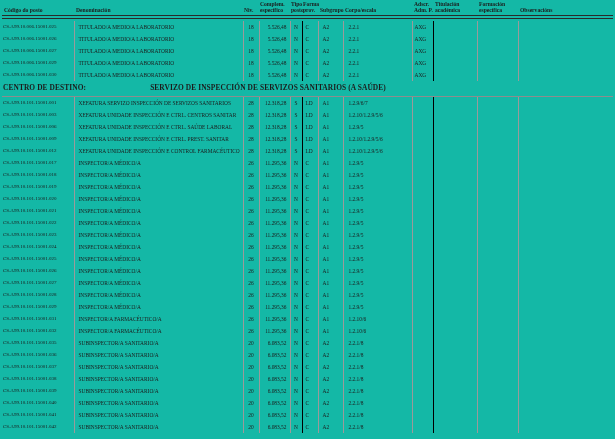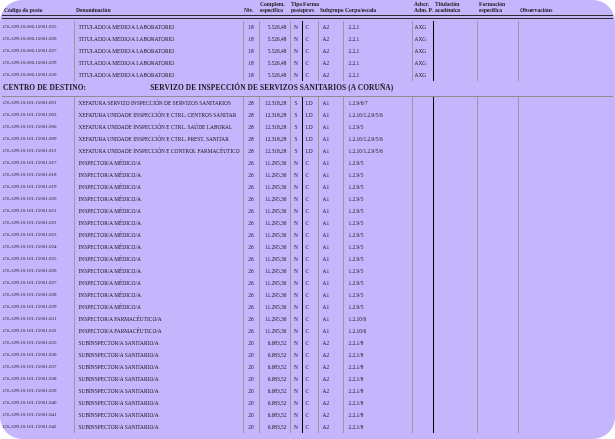--- a/index.html
+++ b/index.html
@@ -1,23 +1,22 @@
 <!DOCTYPE html>
 <html><head>
 <meta charset="utf-8">
 <style>
   html,body{margin:0;padding:0;background:#fff;}
   .page{
     position:relative;
     width:615px;height:439px;
-    background:#c4b5fd;
+    background:#14b8a6;
     font-family:"Liberation Serif", serif;
     color:#1c1c1c;
     overflow:hidden;
-    border-radius:22px;
   }
   table{border-collapse:collapse;table-layout:fixed;width:611px;margin-left:2px;}
   col.c-codigo{width:72px;}
   col.c-denom{width:169px;}
   col.c-niv{width:16px;}
   col.c-complem{width:31px;}
   col.c-tipo{width:12px;}
   col.c-forma{width:16px;}
   col.c-subgrupo{width:25px;}
   col.c-corpo{width:69px;}
@@ -189,21 +188,21 @@
       <td class="adscr">AXG</td>
       <td class="titulacion"></td>
       <td class="formacion"></td>
       <td class="observ"></td>
     </tr>
       </tbody>
   </table>
 
   <div class="centro-row">
     <span class="centro-label">CENTRO DE DESTINO:</span>
-    <span class="centro-value">SERVIZO DE INSPECCIÓN DE SERVIZOS SANITARIOS (A CORUÑA)</span>
+    <span class="centro-value">SERVIZO DE INSPECCIÓN DE SERVIZOS SANITARIOS (A SAÚDE)</span>
   </div>
   <div class="section-rule"></div>
 
   <table class="data-table">
     <colgroup>
       <col class="c-codigo">
         <col class="c-denom">
         <col class="c-niv">
         <col class="c-complem">
       <col class="c-tipo">

